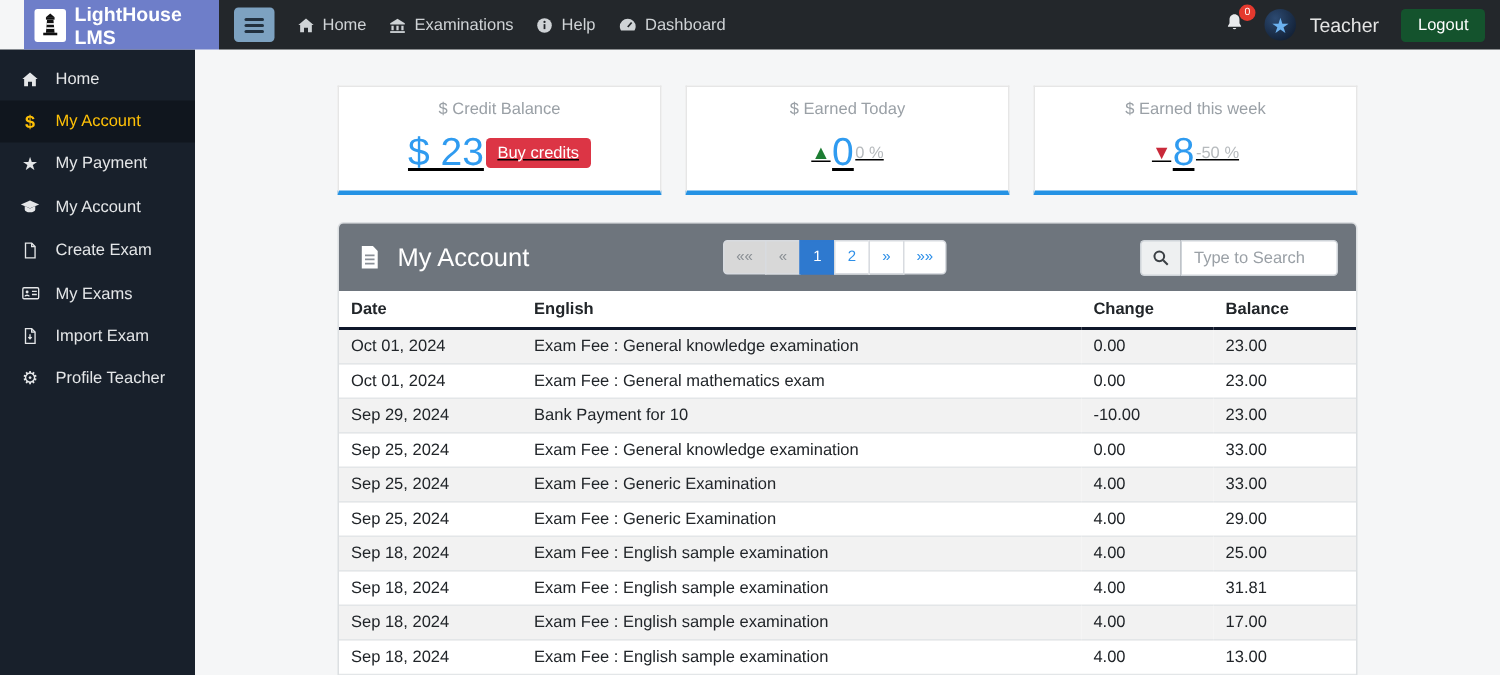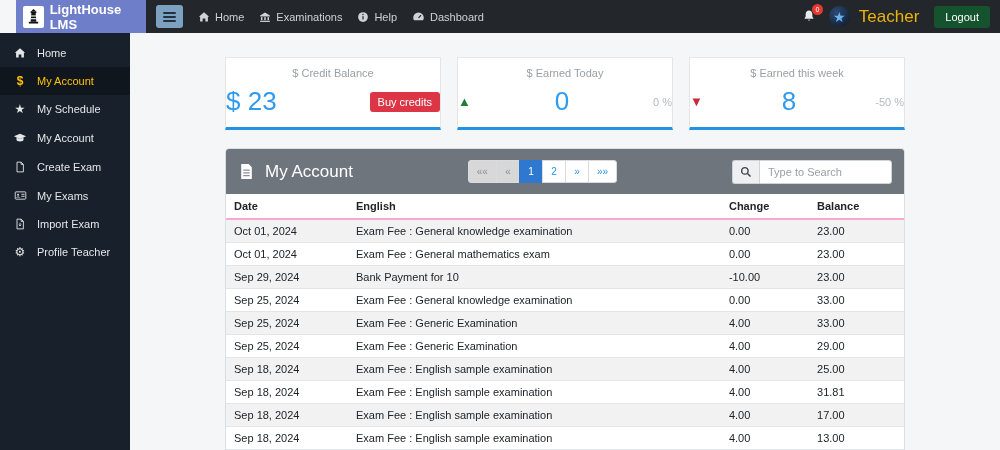--- a/index.html
+++ b/index.html
@@ -33,21 +33,21 @@
   .badge {
     position: absolute; top: -5px; right: -7px; background: #e4392e; color: #fff;
     font-size: 7px; min-width: 11px; height: 11px; line-height: 11px; text-align: center;
     border-radius: 6px; padding: 0 2px;
   }
   .avatar {
     width: 21px; height: 21px; border-radius: 50%;
     background: radial-gradient(circle at 35% 30%, #2c4a72, #0c1626);
     color: #6cb2f0; font-size: 14px; display: flex; align-items: center; justify-content: center; cursor: pointer;
   }
-  .username { color: #eab308; font-size: 17px; }
+  .username { color: #e5e5e5; font-size: 13px; }
   .logout-btn {
     background: #14532d; color: #fff; border: none; border-radius: 3px;
     font-size: 11px; padding: 5px 11px; cursor: pointer; margin-left: 6px;
   }
   
   #sidebar {
     position: absolute; top: 33px; left: 0; bottom: 0; width: 130px;
     background: #18202b; padding-top: 6px; z-index: 2;
   }
   .side-item {
@@ -60,21 +60,21 @@
   
   main { position: absolute; left: 130px; top: 33px; right: 0; bottom: 0; background: #f5f6f7; padding-top: 12px; }
   .container { width: 680px; margin: 12px auto; }
   
   .cards { display: flex; gap: 16px; margin-bottom: 18px; }
   .card {
     flex: 1; background: #fff; border: 1px solid #e6e6e6; border-bottom: 3px solid #2492e4;
     text-align: center; padding: 9px 0 10px;
   }
   .card-title { font-size: 11px; color: #9aa0a6; margin-bottom: 7px; }
-  .card-row { display: flex; align-items: center; justify-content: space-between; gap: 1px; min-height: 30px; }
+  .card-row { display: flex; align-items: center; justify-content: center; gap: 1px; min-height: 30px; text-decoration: underline; }
   .card-value { font-size: 26px; color: #2f9bf0; }
   .buy-btn { background: #dc3545; color: #fff; border: none; border-radius: 3px; font-size: 11px; padding: 4px 8px; cursor: pointer; }
   .trend { font-size: 13px; line-height: 1; }
   .trend.up { color: #1d7d33; }
   .trend.down { color: #c92a3a; }
   .percent { font-size: 11px; color: #b6babd; }
   
   .panel { background: #fff; border: 1px solid #dcdfe2; border-radius: 4px; }
   .panel-header {
     background: #6e757d; height: 45px; display: flex; align-items: center;
@@ -83,34 +83,34 @@
   .panel-title { color: #fff; font-size: 17px; font-weight: 400; margin-left: 2px; }
   .pagination { display: flex; margin: 0 auto; }
   .page-btn {
     font-size: 10px; padding: 5px 8px; min-width: 24px; text-align: center;
     background: #fff; color: #2d8fe8; border: 1px solid #d8dbe0; margin-left: -1px; cursor: pointer;
   }
   .page-btn:first-child { border-radius: 3px 0 0 3px; margin-left: 0; }
   .page-btn:last-child { border-radius: 0 3px 3px 0; }
   .page-btn.disabled { background: #d8d8d8; color: #8a8f94; cursor: default; }
   .page-btn.active { background: #2e79cf; color: #fff; border-color: #2e79cf; }
-  .search { display: flex; width: 160px; }
+  .search { display: flex; width: 132px; }
   .search-prepend {
     background: #eef0f1; border: 1px solid #cfd4d9; border-right: none;
     border-radius: 3px 0 0 3px; width: 27px; display: flex; align-items: center; justify-content: center; color: #3a3f44;
   }
   .search-input {
     flex: 1; width: 100%; border: 1px solid #cfd4d9; border-radius: 0 3px 3px 0;
     font-size: 11px; padding: 5px 8px; color: #333; outline: none; background: #fff;
     font-family: "Liberation Sans", sans-serif;
   }
   .search-input::placeholder { color: #9aa0a6; }
   
   table { width: 100%; border-collapse: collapse; font-size: 11px; color: #212529; }
-  th { text-align: left; padding: 6px 8px; border-bottom: 2px solid #f9a8d4; font-weight: bold; }
+  th { text-align: left; padding: 6px 8px; border-bottom: 2px solid #0f172a; font-weight: bold; }
   td { padding: 5px 8px; }
   tbody tr { border-top: 1px solid #e3e6e8; }
   tbody tr:nth-child(odd) { background: #f2f2f2; }
   .col-date { width: 18%; } .col-detail { width: 55%; } .col-change { width: 13%; } .col-balance { width: 14%; }
   .panel-footer { height: 13px; border-top: 1px solid #e3e6e8; border-radius: 0 0 4px 4px; background: #fff; }
 </style>
 </head>
 <body>
 
 <div class="topbar">
@@ -203,21 +203,21 @@
     <a class="side-item active">
       <span class="icon">
         <span class="glyph" style="font-weight:bold">$</span>
       </span>
       <span class="side-label">My Account</span>
     </a>
     <a class="side-item">
       <span class="icon">
         <span class="glyph">★</span>
       </span>
-      <span class="side-label">My Schedule</span>
+      <span class="side-label">My Payment</span>
     </a>
     <a class="side-item">
       <span class="icon">
         <svg viewBox="0 0 16 16" width="14" height="14" fill="currentColor">
           <path d="M8 3 15 6 8 9 1 6z"></path>
           <path d="M4 7.3V10c0 1.1 1.8 2 4 2s4-.9 4-2V7.3L8 9.1z"></path>
         </svg>
       </span>
       <span class="side-label">My Account</span>
     </a>

